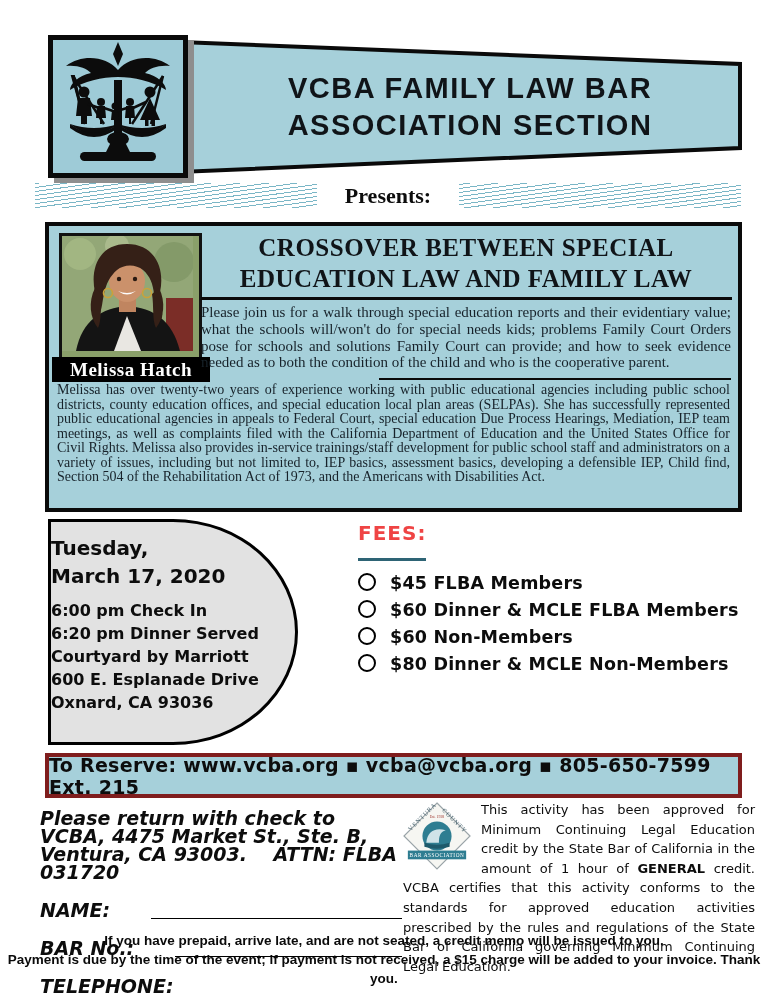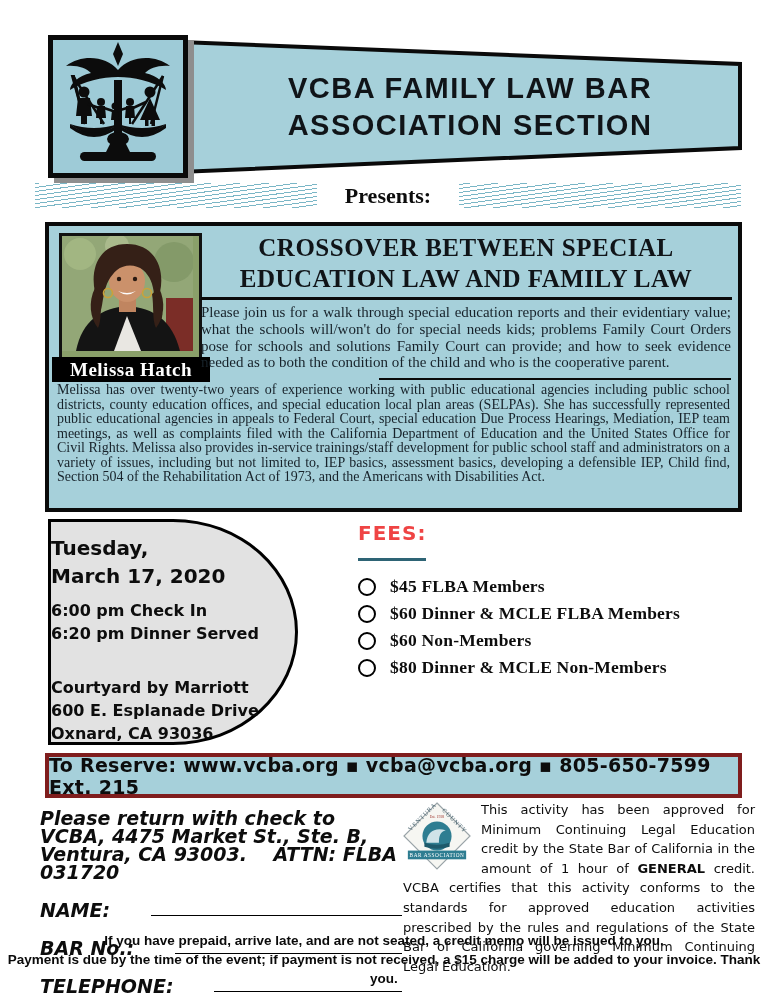--- a/index.html
+++ b/index.html
@@ -59,32 +59,32 @@
   
   .when-panel{
     position:absolute;left:48px;top:519px;width:250px;height:226px;
     background:#e2e2e2;border:3px solid #000;
     border-radius:0 125px 125px 0 / 0 113px 113px 0;
     padding:12px 0 0 0;box-sizing:border-box;
     font-family:"DejaVu Sans",sans-serif;font-weight:700;
   }
   .ov-date{font-size:20px;line-height:28px;}
   .ov-times{margin-top:9px;font-size:16px;line-height:23px;}
-  .ov-venue{margin-top:31px;font-size:16px;line-height:23px;}
+  .ov-venue{font-size:16px;line-height:23px;}
   
   .fees{
     position:absolute;left:358px;top:521px;width:396px;
     font-family:"DejaVu Sans",sans-serif;
   }
   .fees-heading{
     display:inline-block;color:#ef4444;font-weight:700;font-size:20px;
     letter-spacing:1px;border-bottom:3px solid #2e6475;padding-bottom:13px;
   }
   .fee-list{margin-top:12px;}
-  .fee-row{display:flex;align-items:center;height:27px;font-family:Liberation Serif, serif;}
+  .fee-row{display:flex;align-items:flex-start;height:27px;}
   .fee-circle{
     width:14px;height:14px;border:2.5px solid #000;border-radius:50%;
     background:#fff;margin-right:14px;flex:0 0 auto;
   }
   .fee-label{font-weight:700;font-size:17.5px;letter-spacing:.2px;white-space:nowrap;}
   .rsvp{
     margin-top:15px;width:392px;font-weight:700;font-size:13.2px;line-height:18.5px;
     text-align:justify;
   }
   
@@ -93,21 +93,21 @@
     background:#a6d0da;border:4px solid #7f1d1d;
     display:flex;align-items:center;justify-content:center;
     font-family:"DejaVu Sans",sans-serif;font-weight:700;font-size:19px;letter-spacing:.3px;
   }
   
   .mail-in{
     position:absolute;left:40px;top:809px;width:362px;
     font-family:"DejaVu Sans",sans-serif;font-weight:700;font-size:19px;line-height:18px;font-style:italic;
   }
   .ws-pre{white-space:pre-wrap;}
-  .form-row{display:flex;align-items:flex-start;margin-top:20px;gap:39px;}
+  .form-row{display:flex;align-items:flex-end;margin-top:20px;gap:39px;}
   .form-row .flabel{flex:0 0 auto;}
   .form-row .fline{flex:1 1 auto;border-bottom:1.5px solid #000;height:14px;margin-left:2px;}
   
   .mcle{
     position:absolute;left:403px;top:800px;width:352px;
     font-family:"DejaVu Sans",sans-serif;font-size:13px;line-height:19.6px;text-align:justify;
   }
   .vcba-logo{float:left;width:68px;height:68px;margin:2px 10px 2px 0;}
   .mcle b{font-weight:700;}
   

